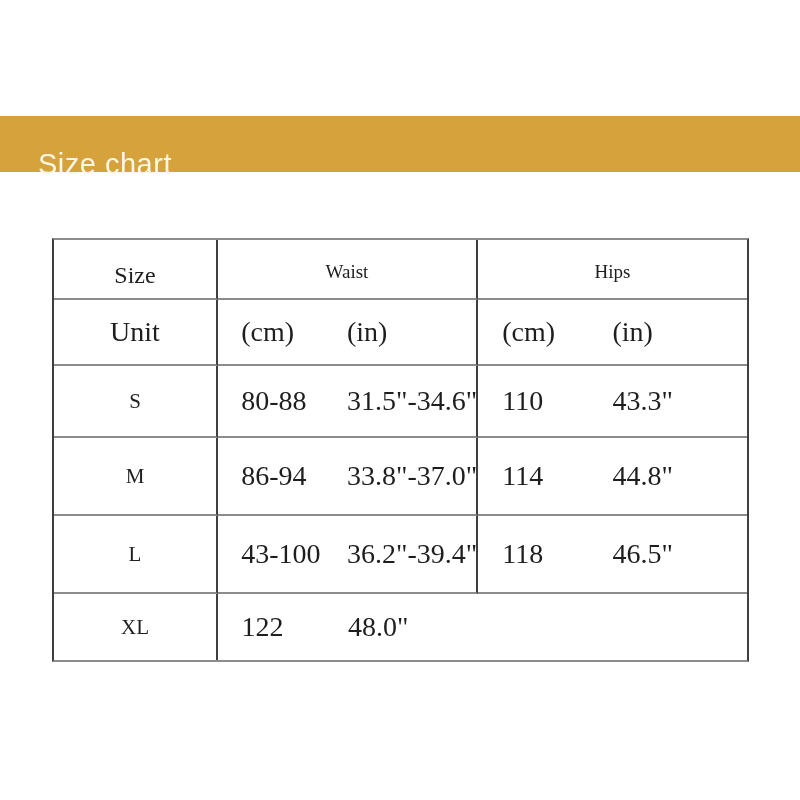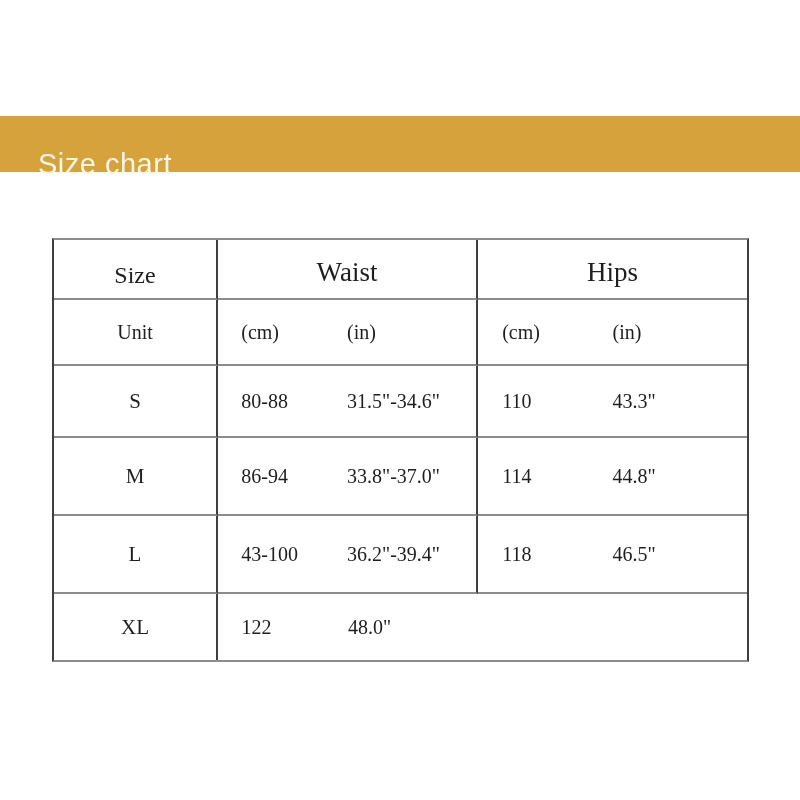--- a/index.html
+++ b/index.html
@@ -48,27 +48,27 @@
     border-bottom: 2px solid var(--border-light, #8c8c8c);
     box-sizing: content-box;
   }
   .c {
     display: flex;
     align-items: center;
     justify-content: center;
     border-right: 2px solid var(--border-dark, #3f3f3f);
     border-bottom: 2px solid var(--border-light, #8c8c8c);
     box-sizing: border-box;
-    font-size: 20px;
+    font-size: 28px;
   }
   .c.noR { border-right: none; }
   .c.noB { border-bottom: none; }
 
   .h-size { font-size: 24px; padding-top: 13px; }
-  .h      { font-size: 27px; padding-top: 6px; }
+  .h      { font-size: 19px; padding-top: 6px; }
   .rowlabel { font-size: 21px; }
 
   .pair { justify-content: flex-start; }
   .sub {
     display: block;
     width: 50%;
     box-sizing: border-box;
   }
   .sub.cm { padding-left: 9%; }
   .sub.in { padding-right: 7%; font-family: Liberation Serif, serif; }

